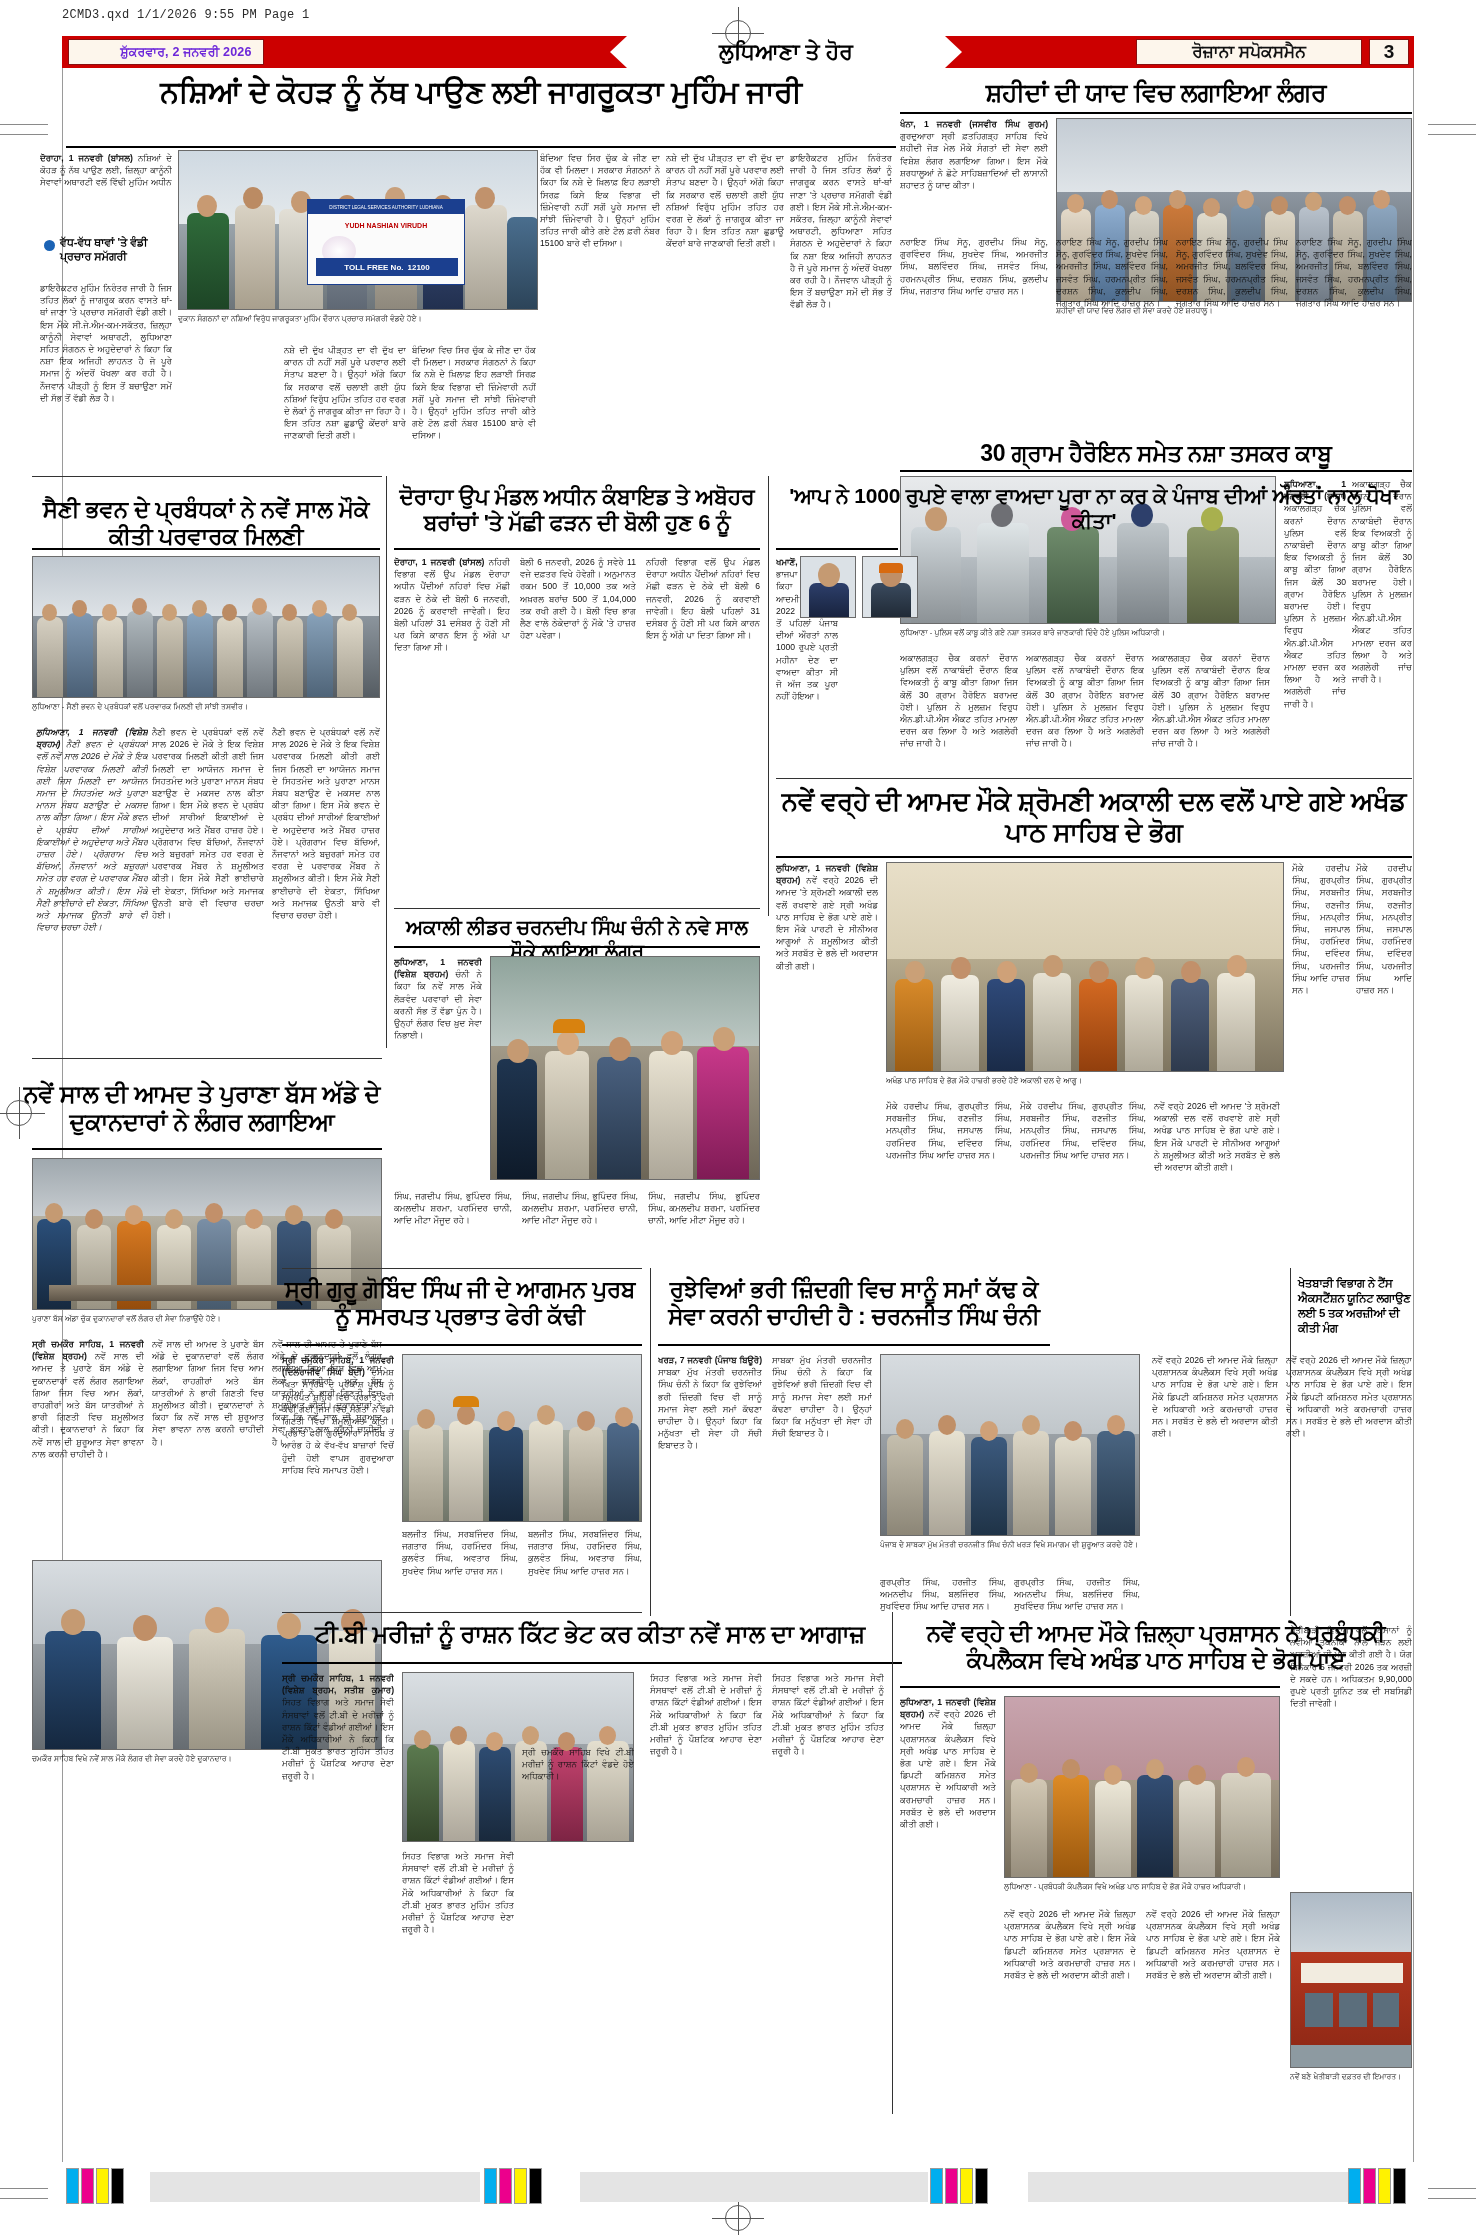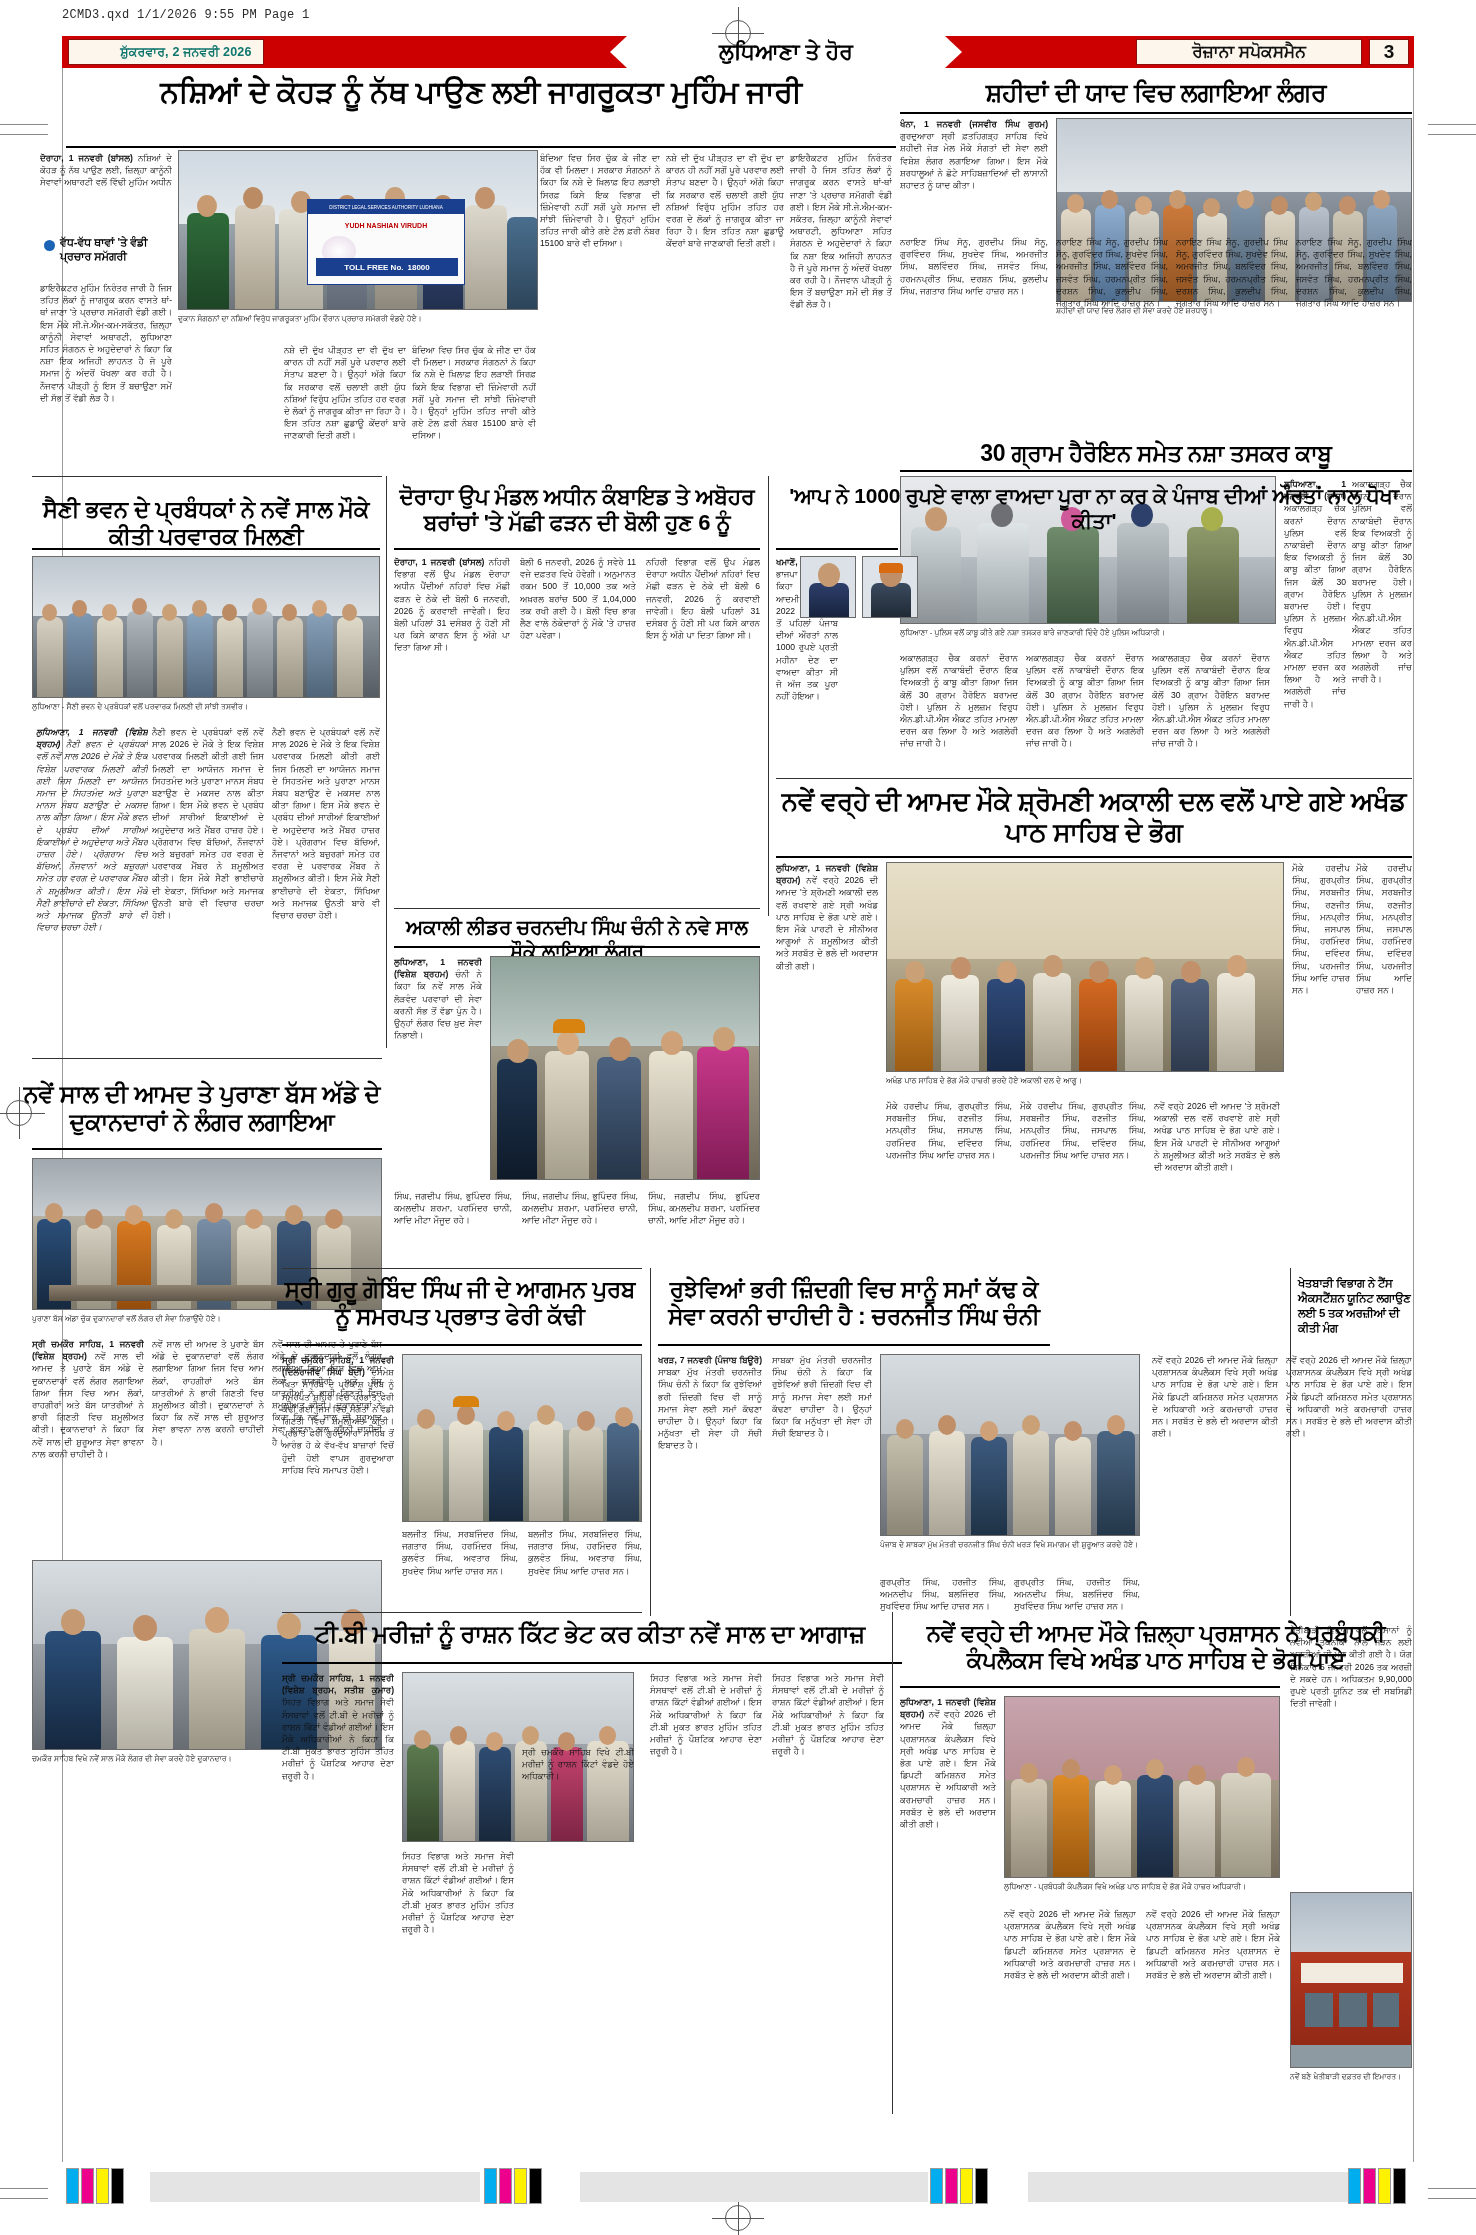--- a/index.html
+++ b/index.html
@@ -48,21 +48,21 @@
   }
   .mh-red-l:after{
     content:""; position:absolute; right:-17px; top:0;
     border-top:16px solid #cc0000; border-bottom:16px solid #cc0000;
     border-right:17px solid transparent;
   }
   .mh-date {
     position:absolute; left:6px; top:3px; width:196px; height:26px;
     background:#fdf6ec; border:1px solid #8a0f0f;
     display:flex; align-items:center; justify-content:center;
-    font-size:12.5px; font-weight:bold; color:#0f766e; letter-spacing:.2px;padding-left:40px;
+    font-size:12.5px; font-weight:bold; color:#6d28d9; letter-spacing:.2px;padding-left:40px;
   }
   .mh-center {
     position:absolute; left:548px; top:0; width:352px; height:32px;
     display:flex; align-items:center; justify-content:center;
     font-size:22px; font-weight:bold; color:#000000;
   }
   .mh-red-r {
     position:absolute; left:900px; top:0; width:452px; height:32px;
     background:#cc0000;
   }
@@ -220,21 +220,21 @@
   <div class="fig" style="left:286px;width:42px;height:104px;background:linear-gradient(#ddd8cd,#a8a294);"></div>
   <div class="head" style="left:296px;bottom:100px;width:20px;height:22px;background:#c1926c;"></div>
   <div class="fig" style="left:328px;width:32px;height:92px;background:linear-gradient(#4a6e8e,#2c4459);"></div>
 
   <div class="banner-ad" style="left:128px;top:48px;width:158px;height:86px;background:#fbfbfb;">
     <div style="position:absolute;left:0;top:0;width:100%;height:14px;background:#1b3f8f;color:#fff;font-size:4.6px;display:flex;align-items:center;justify-content:center;text-align:center;">DISTRICT LEGAL SERVICES AUTHORITY LUDHIANA</div>
     <div style="position:absolute;left:0;top:18px;width:100%;height:14px;color:#b00;font-size:7px;font-weight:bold;display:flex;align-items:center;justify-content:center;">YUDH NASHIAN VIRUDH</div>
     <div style="position:absolute;left:14px;top:36px;width:34px;height:30px;border-radius:50%;background:radial-gradient(#fff,#e7d8e8);"></div>
     <div style="position:absolute;left:8px;bottom:8px;width:142px;height:18px;background:#1b3f8f;color:#fff;display:flex;align-items:center;justify-content:center;gap:4px;font-size:8px;font-weight:bold;">
       <span>TOLL FREE No.</span>
-      <span>18000</span>
+      <span>12100</span>
     </div>
   </div>
 </div>
 <div class="cap" style="left:178px;top:314px;width:360px;height:26px;">ਦੁਕਾਨ ਸੰਗਠਨਾਂ ਦਾ ਨਸ਼ਿਆਂ ਵਿਰੁੱਧ ਜਾਗਰੂਕਤਾ ਮੁਹਿੰਮ ਦੌਰਾਨ ਪ੍ਰਚਾਰ ਸਮੱਗਰੀ ਵੰਡਦੇ ਹੋਏ।</div>
 
 <div class="body-col" style="left:284px;top:344px;width:122px;height:128px;">ਨਸ਼ੇ ਦੀ ਦੁੱਖ ਪੀੜ੍ਹਤ ਦਾ ਵੀ ਦੁੱਖ ਦਾ ਕਾਰਨ ਹੀ ਨਹੀਂ ਸਗੋਂ ਪੂਰੇ ਪਰਵਾਰ ਲਈ ਸੰਤਾਪ ਬਣਦਾ ਹੈ। ਉਨ੍ਹਾਂ ਅੱਗੇ ਕਿਹਾ ਕਿ ਸਰਕਾਰ ਵਲੋਂ ਚਲਾਈ ਗਈ ਯੁੱਧ ਨਸ਼ਿਆਂ ਵਿਰੁੱਧ ਮੁਹਿੰਮ ਤਹਿਤ ਹਰ ਵਰਗ ਦੇ ਲੋਕਾਂ ਨੂੰ ਜਾਗਰੂਕ ਕੀਤਾ ਜਾ ਰਿਹਾ ਹੈ। ਇਸ ਤਹਿਤ ਨਸ਼ਾ ਛੁਡਾਊ ਕੇਂਦਰਾਂ ਬਾਰੇ ਜਾਣਕਾਰੀ ਦਿਤੀ ਗਈ।</div>
 <div class="body-col" style="left:412px;top:344px;width:124px;height:128px;">ਬੰਦਿਆ ਵਿਚ ਸਿਰ ਚੁੱਕ ਕੇ ਜੀਣ ਦਾ ਹੱਕ ਵੀ ਮਿਲਦਾ। ਸਰਕਾਰ ਸੰਗਠਨਾਂ ਨੇ ਕਿਹਾ ਕਿ ਨਸ਼ੇ ਦੇ ਖ਼ਿਲਾਫ਼ ਇਹ ਲੜਾਈ ਸਿਰਫ਼ ਕਿਸੇ ਇਕ ਵਿਭਾਗ ਦੀ ਜ਼ਿੰਮੇਵਾਰੀ ਨਹੀਂ ਸਗੋਂ ਪੂਰੇ ਸਮਾਜ ਦੀ ਸਾਂਝੀ ਜ਼ਿੰਮੇਵਾਰੀ ਹੈ। ਉਨ੍ਹਾਂ ਮੁਹਿੰਮ ਤਹਿਤ ਜਾਰੀ ਕੀਤੇ ਗਏ ਟੋਲ ਫ਼ਰੀ ਨੰਬਰ 15100 ਬਾਰੇ ਵੀ ਦਸਿਆ।</div>
 
 <div class="body-col" style="left:540px;top:152px;width:120px;height:330px;">ਬੰਦਿਆ ਵਿਚ ਸਿਰ ਚੁੱਕ ਕੇ ਜੀਣ ਦਾ ਹੱਕ ਵੀ ਮਿਲਦਾ। ਸਰਕਾਰ ਸੰਗਠਨਾਂ ਨੇ ਕਿਹਾ ਕਿ ਨਸ਼ੇ ਦੇ ਖ਼ਿਲਾਫ਼ ਇਹ ਲੜਾਈ ਸਿਰਫ਼ ਕਿਸੇ ਇਕ ਵਿਭਾਗ ਦੀ ਜ਼ਿੰਮੇਵਾਰੀ ਨਹੀਂ ਸਗੋਂ ਪੂਰੇ ਸਮਾਜ ਦੀ ਸਾਂਝੀ ਜ਼ਿੰਮੇਵਾਰੀ ਹੈ। ਉਨ੍ਹਾਂ ਮੁਹਿੰਮ ਤਹਿਤ ਜਾਰੀ ਕੀਤੇ ਗਏ ਟੋਲ ਫ਼ਰੀ ਨੰਬਰ 15100 ਬਾਰੇ ਵੀ ਦਸਿਆ।</div>
 <div class="body-col" style="left:666px;top:152px;width:118px;height:330px;">ਨਸ਼ੇ ਦੀ ਦੁੱਖ ਪੀੜ੍ਹਤ ਦਾ ਵੀ ਦੁੱਖ ਦਾ ਕਾਰਨ ਹੀ ਨਹੀਂ ਸਗੋਂ ਪੂਰੇ ਪਰਵਾਰ ਲਈ ਸੰਤਾਪ ਬਣਦਾ ਹੈ। ਉਨ੍ਹਾਂ ਅੱਗੇ ਕਿਹਾ ਕਿ ਸਰਕਾਰ ਵਲੋਂ ਚਲਾਈ ਗਈ ਯੁੱਧ ਨਸ਼ਿਆਂ ਵਿਰੁੱਧ ਮੁਹਿੰਮ ਤਹਿਤ ਹਰ ਵਰਗ ਦੇ ਲੋਕਾਂ ਨੂੰ ਜਾਗਰੂਕ ਕੀਤਾ ਜਾ ਰਿਹਾ ਹੈ। ਇਸ ਤਹਿਤ ਨਸ਼ਾ ਛੁਡਾਊ ਕੇਂਦਰਾਂ ਬਾਰੇ ਜਾਣਕਾਰੀ ਦਿਤੀ ਗਈ।</div>

